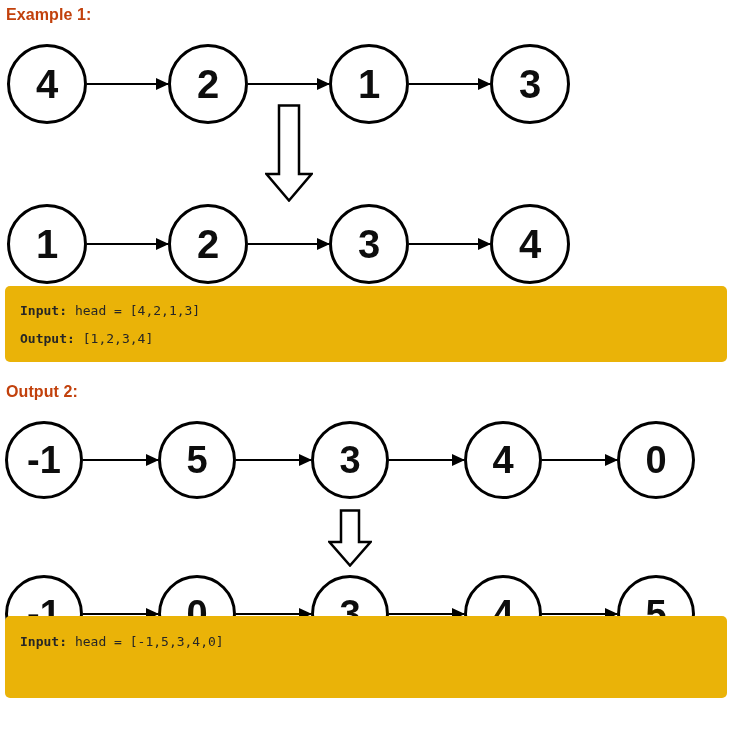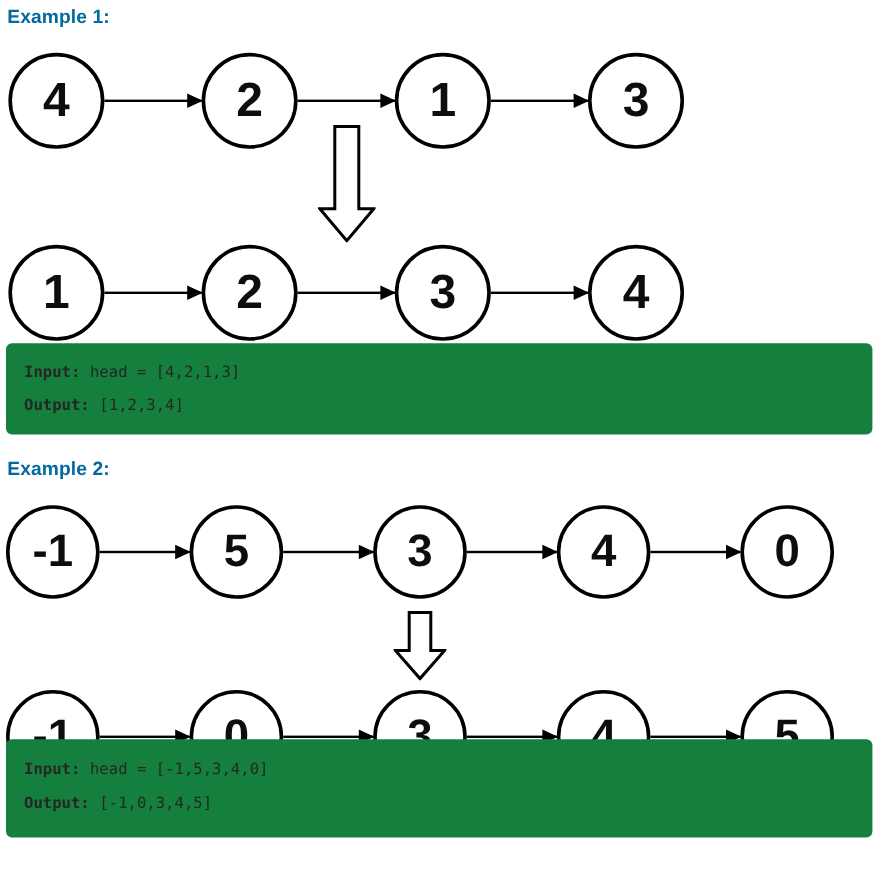--- a/index.html
+++ b/index.html
@@ -1,21 +1,21 @@
 <!DOCTYPE html>
 <html><head>
 <meta charset="utf-8">
 <style>
   html,body { margin:0; padding:0; background:#ffffff; }
   .page {
     position:relative; width:736px; height:741px; overflow:hidden;
     background:#ffffff; font-family:"Liberation Sans", sans-serif;
   }
   .ex-heading {
-    position:absolute; font-size:16px; font-weight:700; color:#0369a1;
+    position:absolute; font-size:16px; font-weight:700; color:#c2410c;
     line-height:22px; letter-spacing:0.1px;
   }
   .list-row { position:absolute; display:flex; align-items:center; }
   .node {
     box-sizing:border-box; border:3px solid #000000; border-radius:50%;
     background:#ffffff; display:flex; align-items:center; justify-content:center;
     font-weight:700; color:#0d0d0d; flex:none;
     font-family:"Liberation Sans", sans-serif;
   }
   .ex1 .node { width:80px; height:80px; font-size:40px; }
@@ -26,21 +26,21 @@
   .connector::after {
     content:""; position:absolute; right:-1px; top:50%; transform:translateY(-50%);
     width:0; height:0;
     border-left:13px solid #000000;
     border-top:6px solid transparent;
     border-bottom:6px solid transparent;
   }
   .block-arrow { position:absolute; }
   .codeblock {
     position:absolute; left:5px; width:722px; box-sizing:border-box;
-    background:#15803d; border-radius:5px; padding:17px 15px 0 15px;
+    background:#eab308; border-radius:5px; padding:17px 15px 0 15px;
     font-family:"DejaVu Sans Mono","Liberation Mono", monospace;
     font-size:13px; color:#262626; overflow:hidden;
   }
   .code-line { line-height:16px; white-space:pre; }
   .code-line + .code-line { margin-top:12px; }
   .code-label { font-weight:700; }
   .code-value { margin-left:8px; }
 </style>
 </head>
 <body>
@@ -73,21 +73,21 @@
       <div class="node">3</div>
       <div class="connector"></div>
       <div class="node">4</div>
     </div>
 
   <div class="codeblock" style="top:286px; height:76px;">
     <div class="code-line"><span class="code-label">Input:</span><span class="code-value">head = [4,2,1,3]</span></div>
     <div class="code-line"><span class="code-label">Output:</span><span class="code-value">[1,2,3,4]</span></div>
   </div>
 
-  <div class="ex-heading" style="left:6px; top:381px;">Example 2:</div>
+  <div class="ex-heading" style="left:6px; top:381px;">Output 2:</div>
 
   <div class="list-row ex2" style="left:5px; top:421px;">
       <div class="node">-1</div>
       <div class="connector"></div>
       <div class="node">5</div>
       <div class="connector"></div>
       <div class="node">3</div>
       <div class="connector"></div>
       <div class="node">4</div>
       <div class="connector"></div>
@@ -107,16 +107,15 @@
       <div class="connector"></div>
       <div class="node">3</div>
       <div class="connector"></div>
       <div class="node">4</div>
       <div class="connector"></div>
       <div class="node">5</div>
     </div>
 
   <div class="codeblock" style="top:616px; height:82px; padding-top:18px;">
     <div class="code-line"><span class="code-label">Input:</span><span class="code-value">head = [-1,5,3,4,0]</span></div>
-    <div class="code-line"><span class="code-label">Output:</span><span class="code-value">[-1,0,3,4,5]</span></div>
   </div>
 
 </div>
 
 </body></html>

